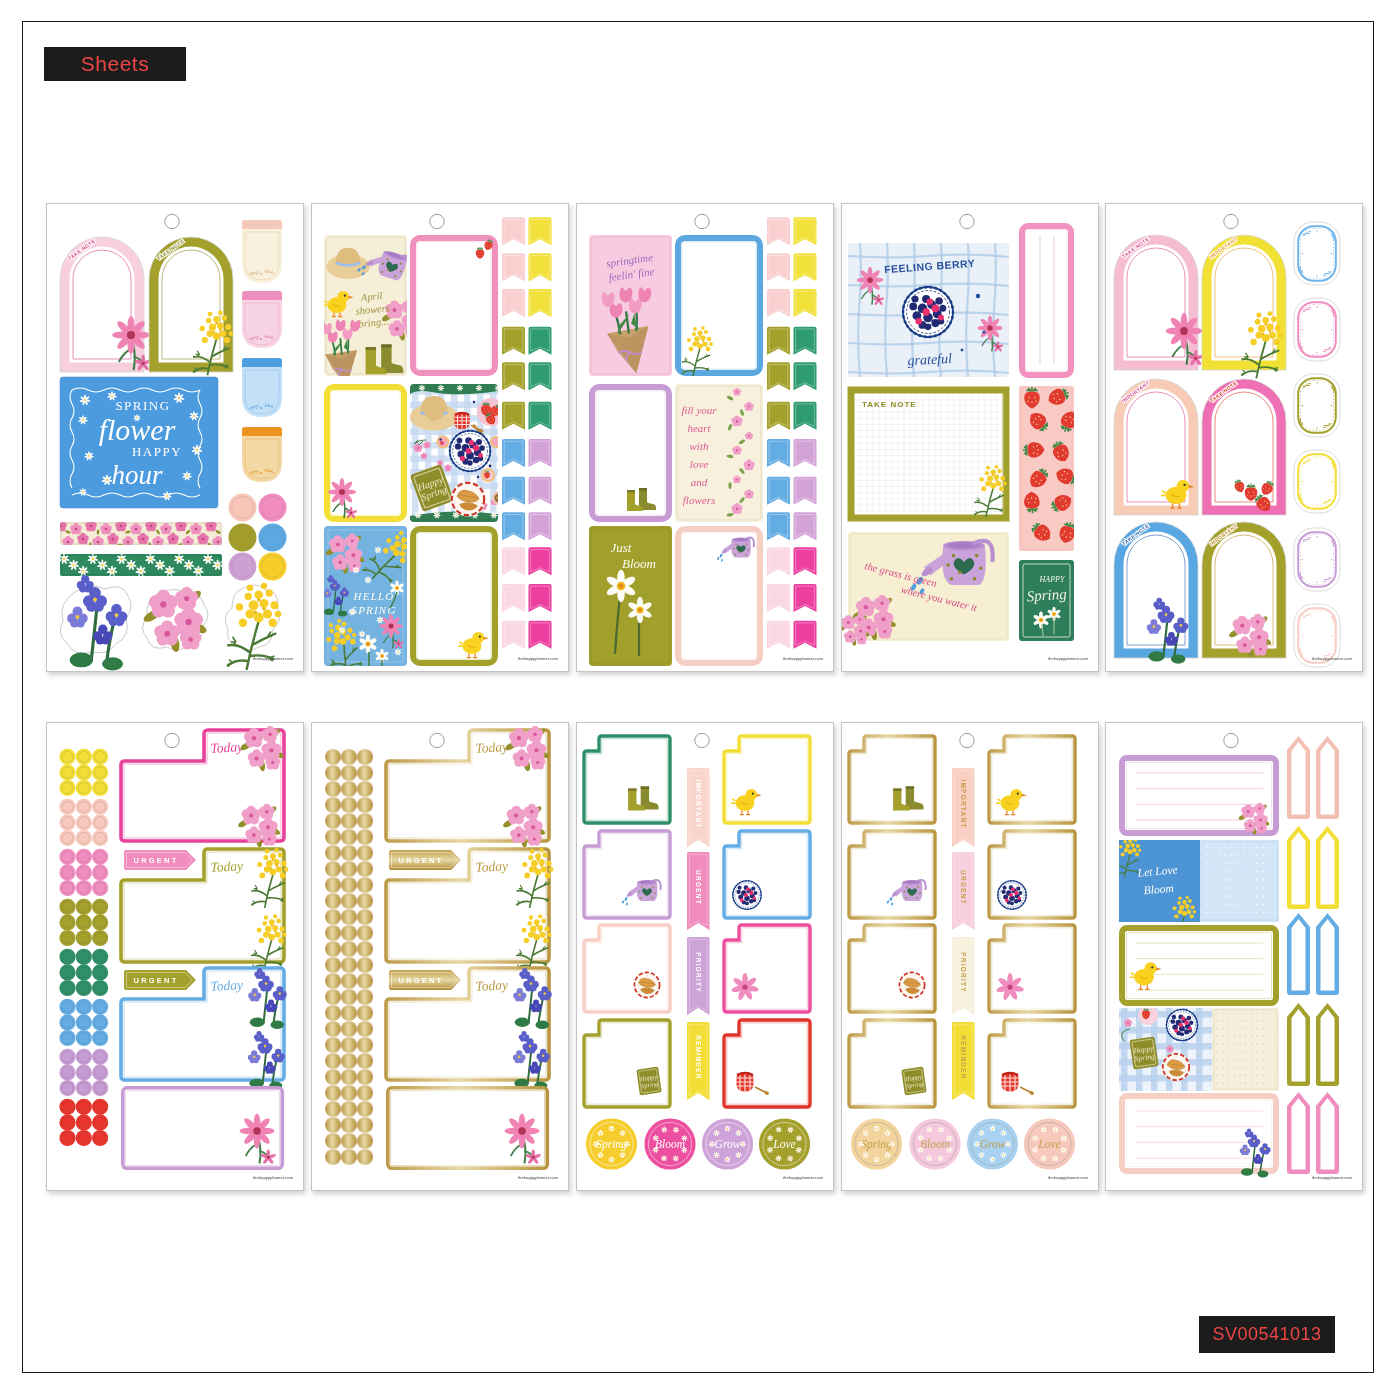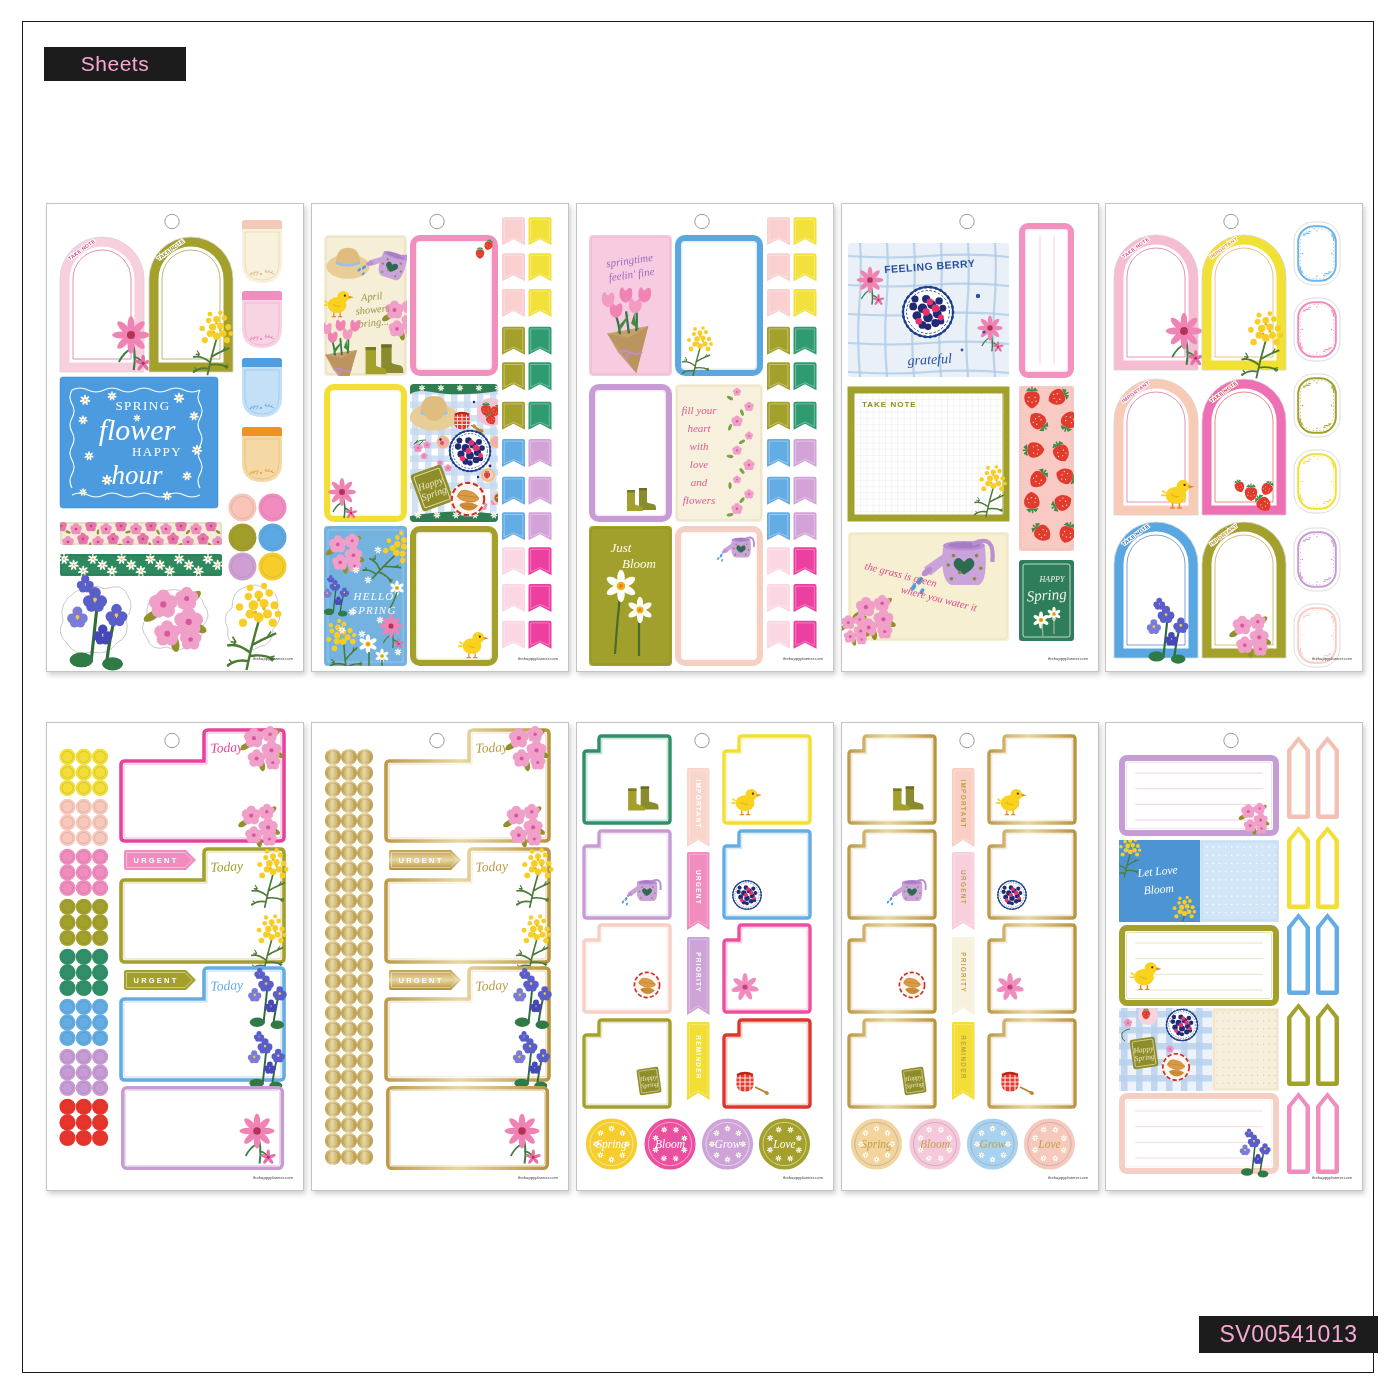--- a/index.html
+++ b/index.html
@@ -1,18 +1,18 @@
 <!DOCTYPE html>
 <html><head><meta charset="utf-8">
 <style>
 html,body{margin:0;padding:0;background:#fff;width:1400px;height:1400px;overflow:hidden}
 body{font-family:"Liberation Sans",sans-serif;position:relative}
 .sheet{position:absolute;width:258px;height:469px;background:#fff;border:1px solid #c4c4c4;box-sizing:border-box;box-shadow:2px 3px 5px rgba(120,120,120,0.35)}
 .sheet svg{display:block}
-.tag{position:absolute;background:#1c1c1c;color:#f9a8d4;display:flex;align-items:center;justify-content:center;letter-spacing:0.5px}
+.tag{position:absolute;background:#1c1c1c;color:#ef4444;display:flex;align-items:center;justify-content:center;letter-spacing:0.5px}
 </style></head><body>
 
 <svg width="0" height="0" style="position:absolute">
 <defs>
 <linearGradient id="goldg" x1="0" y1="0" x2="1" y2="0">
  <stop offset="0" stop-color="#bd9b4a"></stop>
  <stop offset="0.45" stop-color="#e7d7a4"></stop>
  <stop offset="1" stop-color="#b9953f"></stop>
 </linearGradient>
 <linearGradient id="goldv" x1="0" y1="0" x2="0" y2="1">
@@ -319,21 +319,21 @@
  <path d="M-9,-1 Q-9,-12 0,-12 Q9,-12 9,-1 Q0,3 -9,-1 Z" fill="#dfbd7e"></path>
  <path d="M-9,-1 Q0,3 9,-1" stroke="#9ec0e8" stroke-width="2" fill="none"></path>
 </g>
 </defs>
 </svg>
 
 <div style="position:absolute;left:22px;top:21px;width:1352px;height:1352px;border:1.6px solid #1a1a1a;box-sizing:border-box"></div>
 
 <div class="tag" style="left:44px;top:47px;width:142px;height:34px;font-size:21px">Sheets</div>
 
-<div class="tag" style="left:1199px;top:1316px;width:179px;height:37px;font-size:23px">SV00541013</div>
+<div class="tag" style="left:1199px;top:1316px;width:136px;height:37px;font-size:18px">SV00541013</div>
 
 <div class="sheet" style="left:46px;top:203px">
     <svg width="258" height="469" viewBox="0 0 258 469">
       <circle cx="125" cy="17.5" r="7.2" fill="#fff" stroke="#9a9a9a" stroke-width="1"></circle>
       <path d="M13,168 L13,75.0 A42.0,42.0 0 0 1 97,75.0 L97,168 Z" fill="#f8cfdc" stroke="#d4d4d4" stroke-width="0.8"></path>
       <path d="M22.5,158.5 L22.5,75.0 A32.5,32.5 0 0 1 87.5,75.0 L87.5,158.5 Z" fill="#fff"></path>
       <path d="M26,155 L26,75.0 A29.0,29.0 0 0 1 84,75.0 L84,155 Z" fill="none" stroke="#d64084" stroke-width="0.7" opacity="0.85"></path>
       <text x="35.68" y="47.175" font-family="Liberation Sans" font-size="5" font-weight="bold" fill="#d64084" text-anchor="middle" transform="rotate(-36 35.68 47.175)" letter-spacing="0.4" stroke="#fff" stroke-width="1.8" paint-order="stroke">TAKE NOTE</text>
       <use href="#pinkdaisy" transform="translate(84,131) scale(1.35)"></use>
       <path d="M102,168 L102,75.0 A42.0,42.0 0 0 1 186,75.0 L186,168 Z" fill="#a4a02c" stroke="#d4d4d4" stroke-width="0.8"></path>

